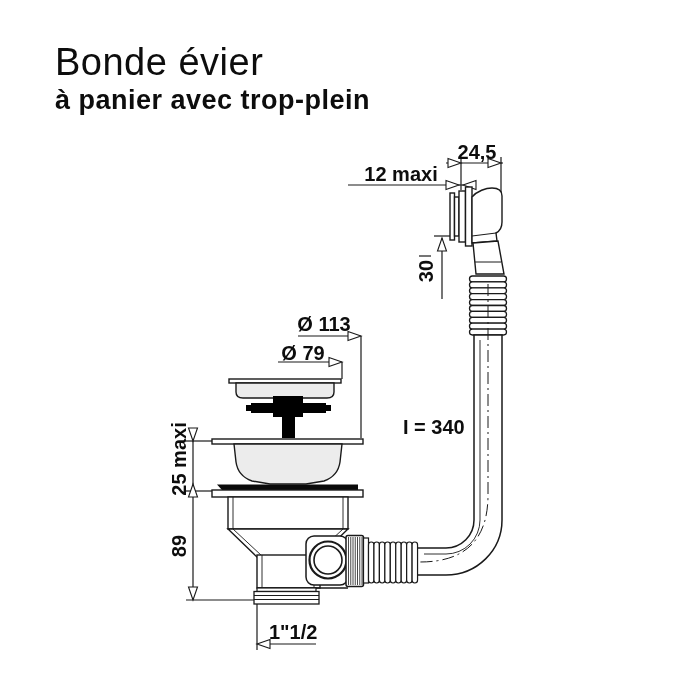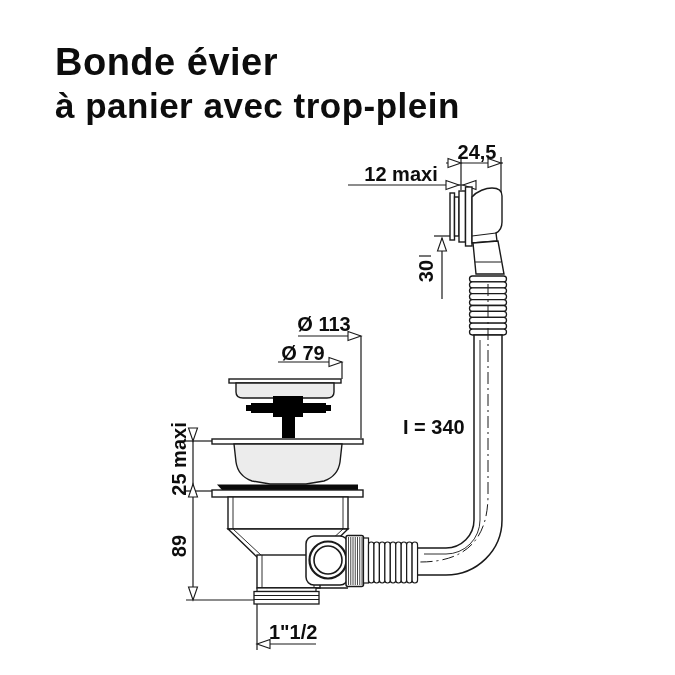--- a/index.html
+++ b/index.html
@@ -1,20 +1,20 @@
 <!DOCTYPE html>
 <html><head>
 <meta charset="utf-8">
 <style>
   html,body{margin:0;padding:0;background:#fff;}
   .canvas{position:relative;width:675px;height:675px;background:#fff;overflow:hidden;
           font-family:"Liberation Sans",sans-serif;}
   .title-block{position:absolute;left:55px;top:42px;color:#0d0d0d;}
-  .title{font-size:38px;font-weight:bold;line-height:1.1;letter-spacing:0.5px;}
-  .subtitle{font-size:35px;font-weight:bold;line-height:1.25;letter-spacing:0.5px;}
+  .title{font-size:38px;font-weight:normal;line-height:1.1;letter-spacing:0.5px;}
+  .subtitle{font-size:27px;font-weight:bold;line-height:1.25;letter-spacing:0.5px;}
   svg{position:absolute;left:0;top:0;}
   svg text{font-family:"Liberation Sans",sans-serif;font-weight:bold;fill:#0d0d0d;}
   .dim-text{font-size:20px;}
 </style>
 </head>
 <body>
 
 <div class="canvas">
 
   <div class="title-block">

